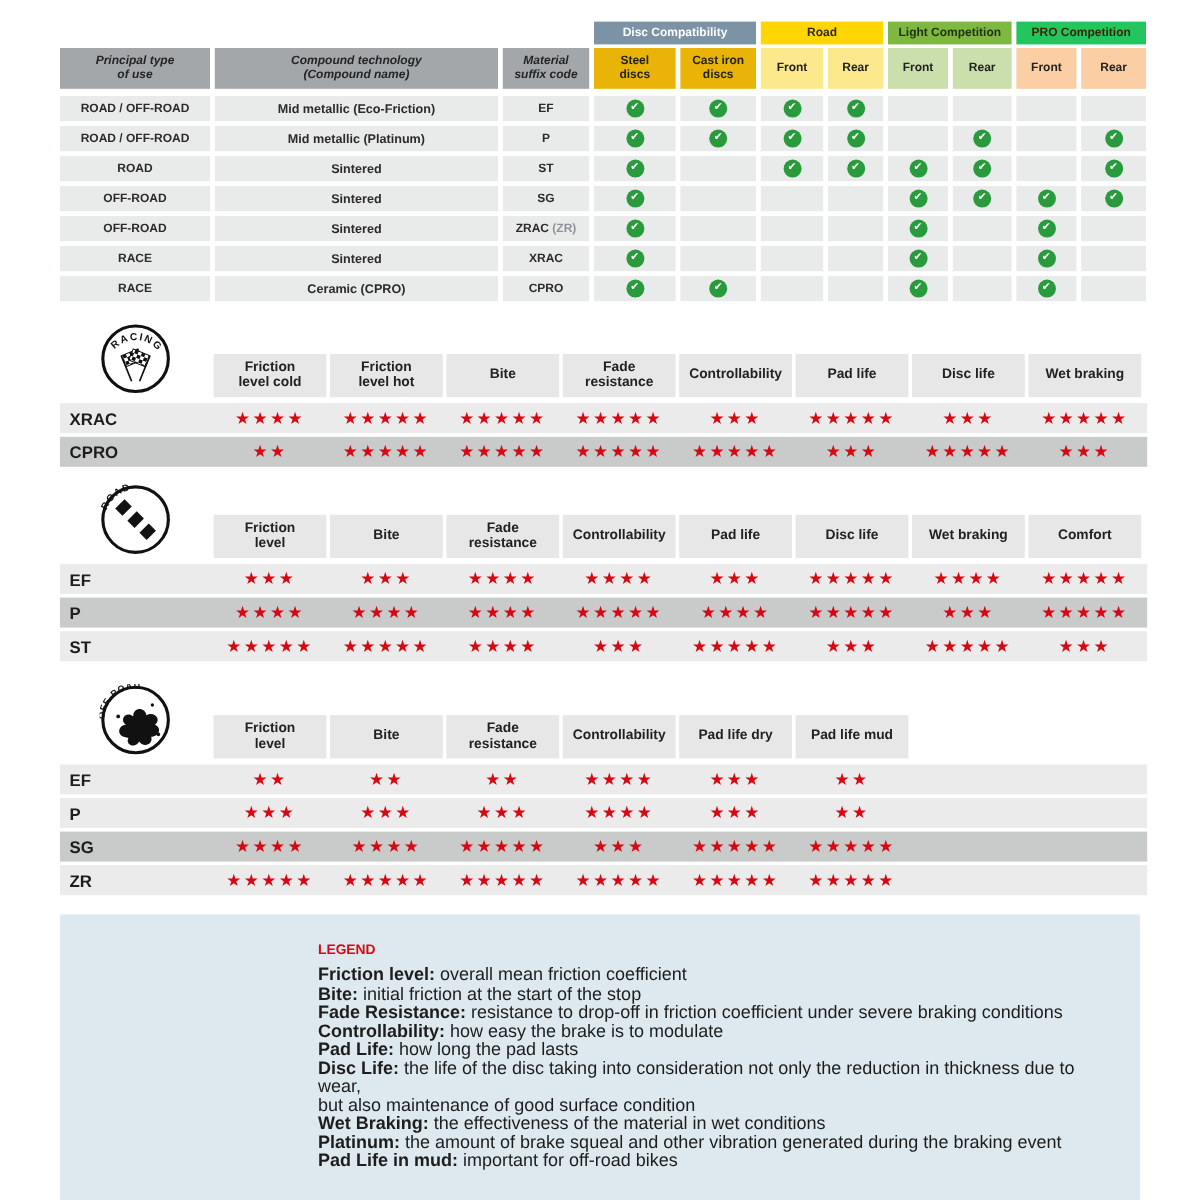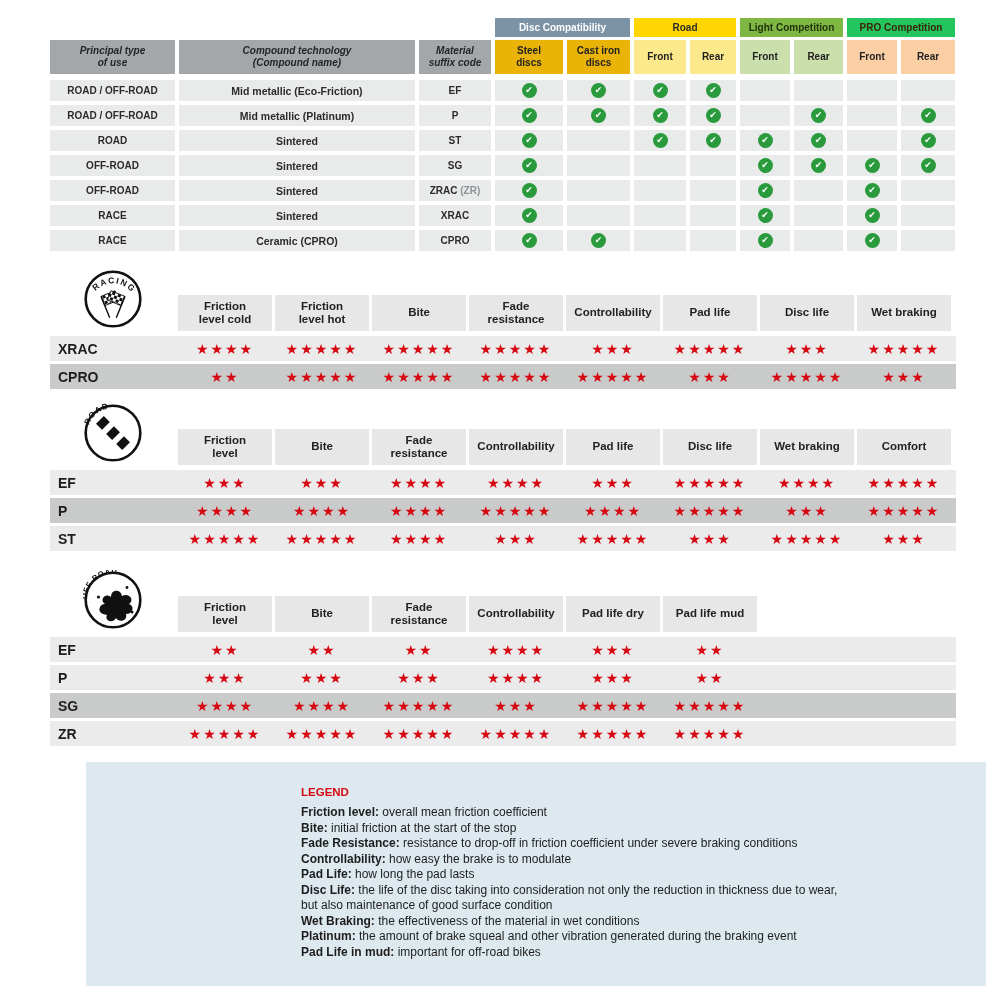--- a/index.html
+++ b/index.html
@@ -43,23 +43,23 @@
   .rt-h{background:#e7e7e7;min-height:36px;display:flex;align-items:center;justify-content:center;text-align:center;
        font-weight:bold;font-size:11.5px;line-height:1.15;padding:2px 3px;box-sizing:border-box;white-space:pre-line;}
   .rt-spacer{background:transparent;}
   .rt-row{display:grid;column-gap:3px;background:#ebebeb;height:25px;margin-bottom:3px;align-items:center;}
   .rt-row.hl{background:#c9cbcb;}
   .rt-label{font-weight:bold;font-size:14px;padding-left:8px;color:#1d1d1d;}
   .rt-stars{text-align:center;color:#d60812;font-size:14px;letter-spacing:2px;line-height:1;
        font-family:"DejaVu Sans",sans-serif;}
 
   
-  .legend{margin-top:16px;background:#dde9ee;width:900px;box-sizing:border-box;padding:24px 28px 26px 215px;margin-left:36px;}
+  .legend{margin-top:16px;background:#dde9ee;width:900px;box-sizing:border-box;padding:24px 28px 26px 215px;}
   .legend-title{color:#d60812;font-weight:bold;font-size:11.5px;margin-bottom:7px;}
-  .legend-line{font-size:12px;line-height:15.5px;color:#1d1d1d;}
+  .legend-line{font-size:15px;line-height:15.5px;color:#1d1d1d;}
   .legend-term{font-weight:bold;}
   .legend-desc{white-space:pre-line;}
 </style>
 </head>
 <body>
 
 <div class="page">
 
   <section>
     <div class="compat-grid group-row">

